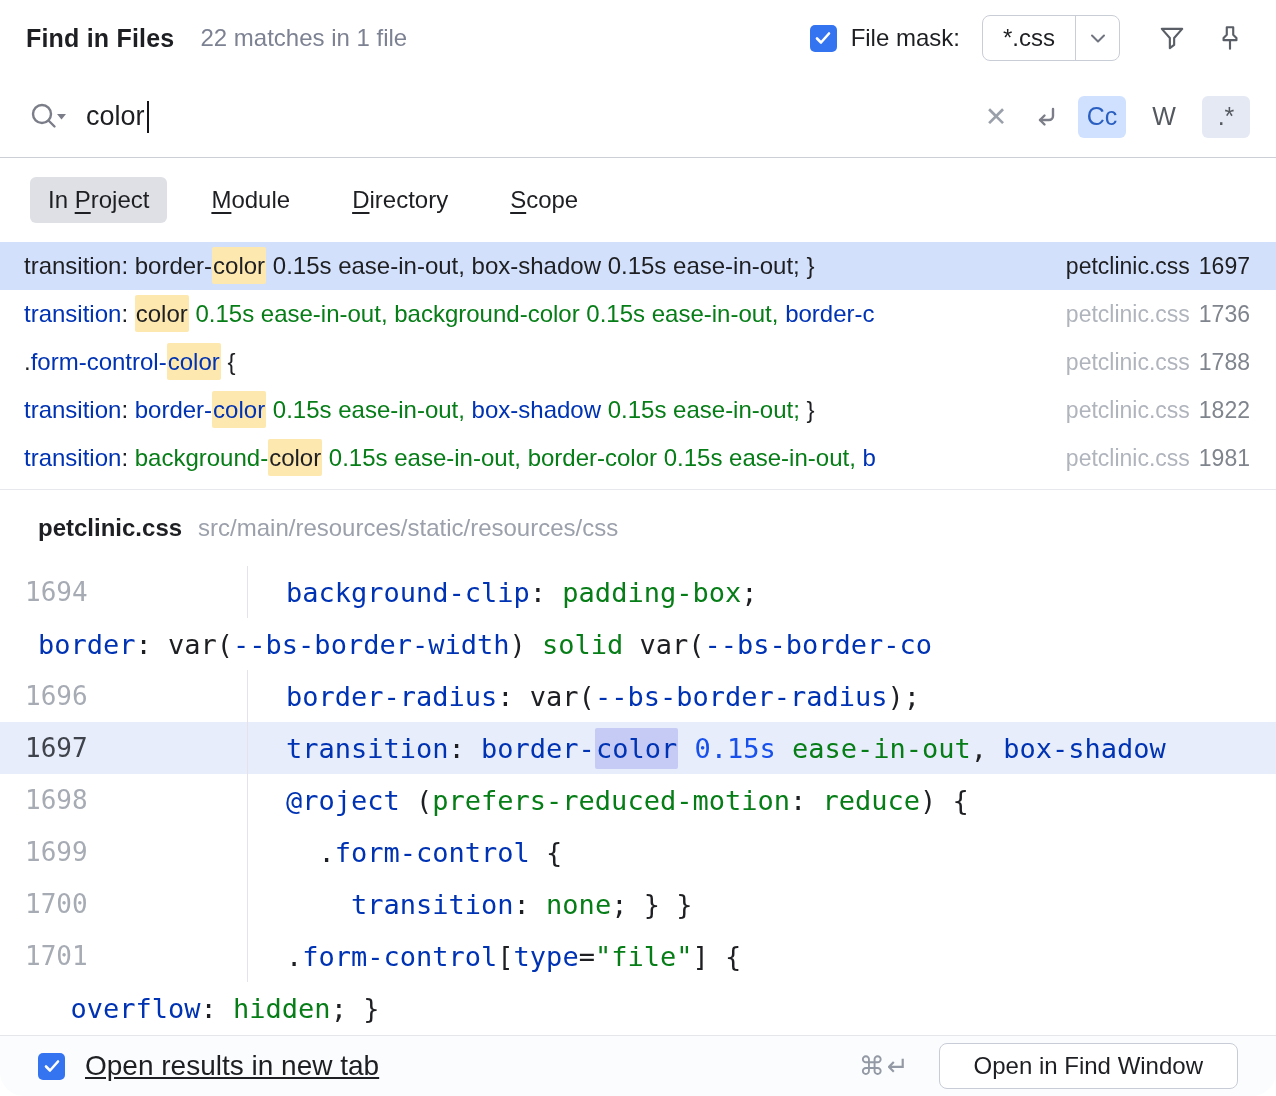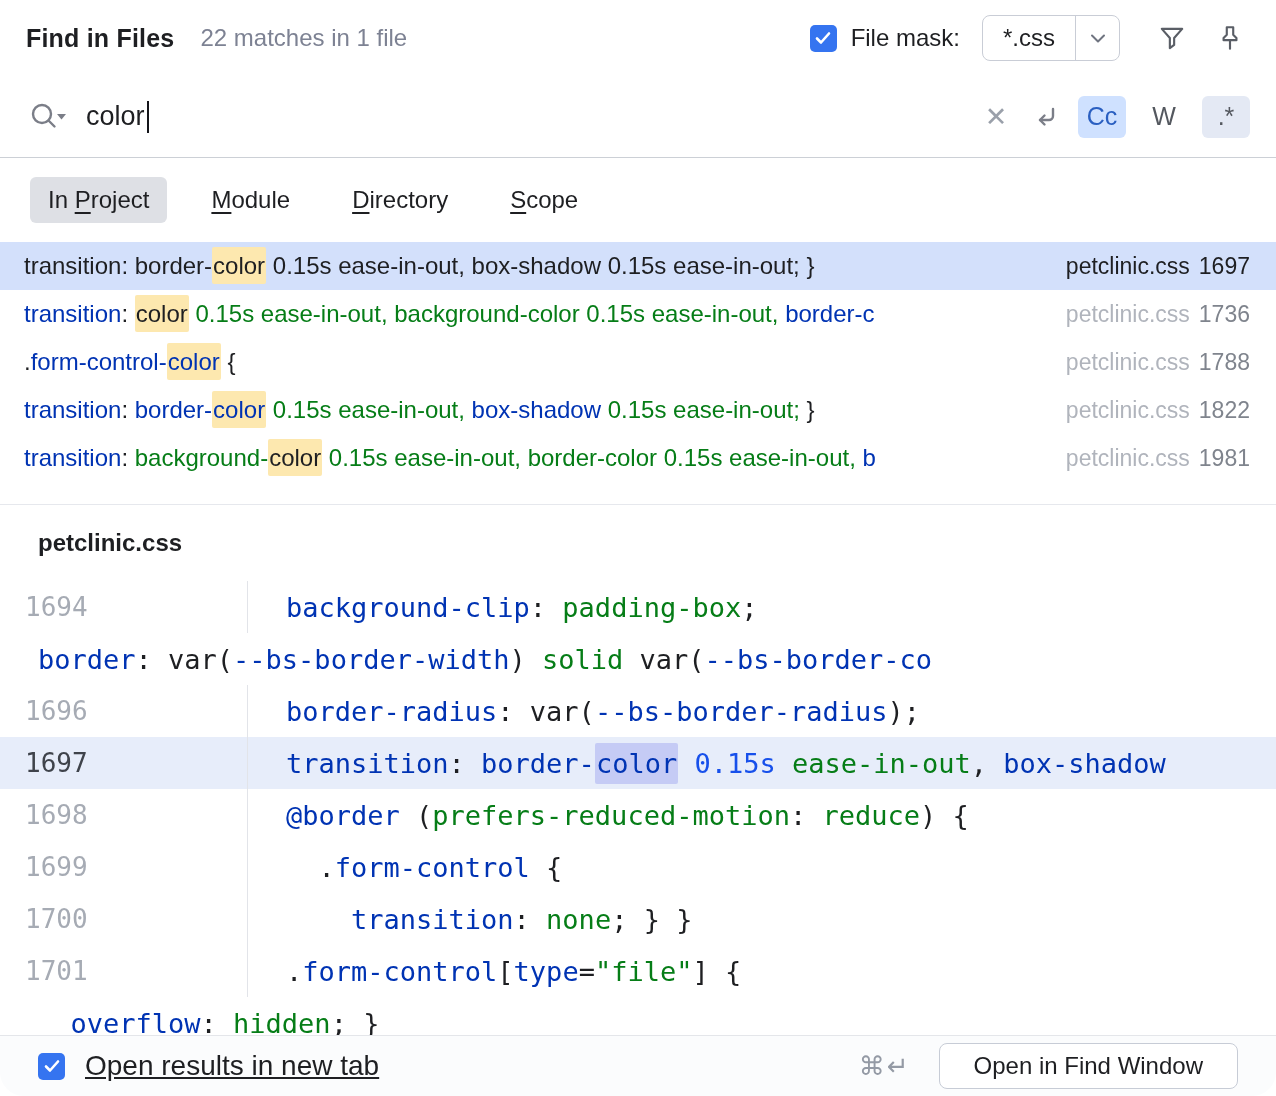--- a/index.html
+++ b/index.html
@@ -38,21 +38,21 @@
   .toggle.active { background:#cfe1ff; color:#2a5fc1; }
   .toggle.soft { background:#e4e9f4; }
 
   
   .scoperow { height:84px; display:flex; align-items:center; padding:0 30px; gap:26px; }
   .scope { font-size:24px; padding:9px 18px; border-radius:6px; white-space:pre; }
   .scope.selected { background:#dee0e5; }
   .scope u { text-underline-offset:4px; text-decoration-thickness:1.5px; }
 
   
-  .results { border-bottom:1px solid #e6e8ed; padding-bottom:22px; }
+  .results { border-bottom:1px solid #e6e8ed; padding-bottom:7px; }
   .result-row { height:48px; display:flex; align-items:center; position:relative;
     padding-left:24px; font-size:24px; overflow:hidden; white-space:nowrap; }
   .result-row.selected { background:#d3e0fb; }
   .row-text { white-space:pre; }
   .row-label { position:absolute; right:0; top:0; bottom:0; display:flex; align-items:center;
     padding:0 26px 0 44px; font-size:23px;
     background:linear-gradient(to right, rgba(255,255,255,0), #fff 38px); }
   .selected .row-label { background:linear-gradient(to right, rgba(211,224,251,0), #d3e0fb 38px); }
   .lab-file { color:#b0b4bc; }
   .lab-line { color:#7f848d; margin-left:9px; }
@@ -194,41 +194,42 @@
         <span class="row-text"><span class="c-prop">transition</span><span class="c-punct">: </span><span class="c-val">background-</span><span class="hl c-plain">color</span><span class="c-val"> 0.15s ease-in-out, border-color 0.15s ease-in-out, </span><span class="c-prop">b</span></span>
         <span class="row-label">
           <span class="lab-file">petclinic.css</span>
           <span class="lab-line">1981</span>
         </span>
       </div>
     </div>
 
   <div class="filehead">
     <span class="fh-name">petclinic.css</span>
+    <span class="fh-path">src/main/resources/static/resources/css</span>
   </div>
 
   <div class="code">
       <div class="code-line">
         <span class="gutter">1694</span>
         <span class="codetext"><span class="c-prop">background-clip</span><span class="c-punct">: </span><span class="c-val">padding-box</span><span class="c-punct">;</span></span>
       </div>
       <div class="code-line">
         <span class="codetext"><span class="c-prop">border</span><span class="c-punct">: </span><span class="c-punct">var(</span><span class="c-prop">--bs-border-width</span><span class="c-punct">) </span><span class="c-val">solid</span><span class="c-punct"> </span><span class="c-punct">var(</span><span class="c-prop">--bs-border-co</span></span>
       </div>
       <div class="code-line">
         <span class="gutter">1696</span>
         <span class="codetext"><span class="c-prop">border-radius</span><span class="c-punct">: </span><span class="c-punct">var(</span><span class="c-prop">--bs-border-radius</span><span class="c-punct">);</span></span>
       </div>
       <div class="code-line current">
         <span class="gutter">1697</span>
         <span class="codetext"><span class="c-prop">transition</span><span class="c-punct">: </span><span class="c-prop">border-</span><span class="match c-prop">color</span><span class="c-punct"> </span><span class="c-num">0.15s</span><span class="c-punct"> </span><span class="c-val">ease-in-out</span><span class="c-punct">, </span><span class="c-prop">box-shadow</span></span>
       </div>
       <div class="code-line">
         <span class="gutter">1698</span>
-        <span class="codetext"><span class="c-prop">@border</span><span class="c-punct"> (</span><span class="c-val">prefers-reduced-motion</span><span class="c-punct">: </span><span class="c-val">reduce</span><span class="c-punct">) </span><span class="c-punct">{</span></span>
+        <span class="codetext"><span class="c-prop">@roject</span><span class="c-punct"> (</span><span class="c-val">prefers-reduced-motion</span><span class="c-punct">: </span><span class="c-val">reduce</span><span class="c-punct">) </span><span class="c-punct">{</span></span>
       </div>
       <div class="code-line">
         <span class="gutter">1699</span>
         <span class="codetext"><span class="c-punct">  .</span><span class="c-prop">form-control</span><span class="c-punct"> {</span></span>
       </div>
       <div class="code-line">
         <span class="gutter">1700</span>
         <span class="codetext"><span class="c-punct">    </span><span class="c-prop">transition</span><span class="c-punct">: </span><span class="c-val">none</span><span class="c-punct">; } }</span></span>
       </div>
       <div class="code-line">

